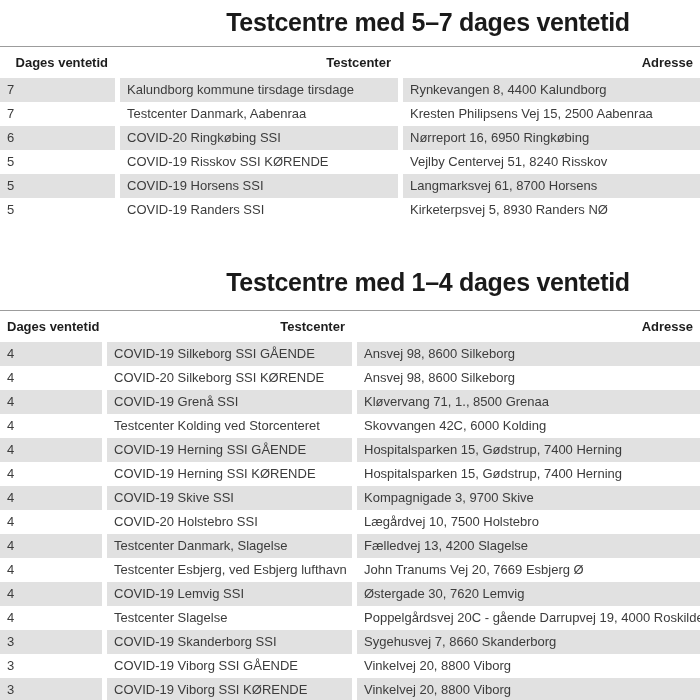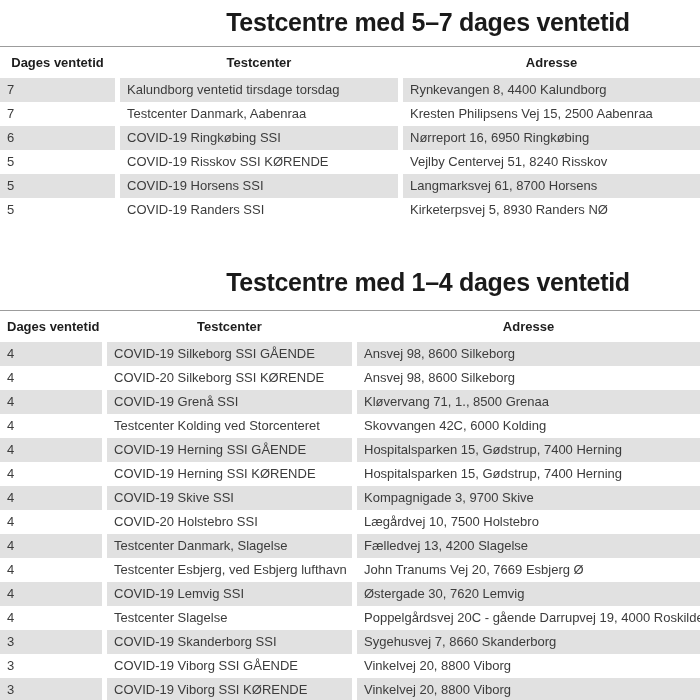--- a/index.html
+++ b/index.html
@@ -33,21 +33,21 @@
 
   table.wait-table {
     border-collapse: separate;
     border-spacing: 0;
     table-layout: fixed;
     width: 700px;
     border-top: 1px solid #9c9c9c;
   }
   table.wait-table * { box-sizing: border-box; }
   table.wait-table th {
-    text-align: center;
+    text-align: right;
     font-size: 13px;
     line-height: 16px;
     font-weight: bold;
     color: #1d1d1d;
     padding: 8px 7px 7px 7px;
     white-space: nowrap;
   }
   table.wait-table td {
     font-size: 13px;
     line-height: 16px;
@@ -83,31 +83,31 @@
       <thead>
         <tr>
           <th>Dages ventetid</th>
           <th>Testcenter</th>
           <th>Adresse</th>
         </tr>
       </thead>
       <tbody>
           <tr class="striped">
             <td>7</td>
-            <td>Kalundborg ventetid tirsdage torsdag</td>
+            <td>Kalundborg kommune tirsdage tirsdage</td>
             <td>Rynkevangen 8, 4400 Kalundborg</td>
           </tr>
           <tr>
             <td>7</td>
             <td>Testcenter Danmark, Aabenraa</td>
             <td>Kresten Philipsens Vej 15, 2500 Aabenraa</td>
           </tr>
           <tr class="striped">
             <td>6</td>
-            <td>COVID-19 Ringkøbing SSI</td>
+            <td>COVID-20 Ringkøbing SSI</td>
             <td>Nørreport 16, 6950 Ringkøbing</td>
           </tr>
           <tr>
             <td>5</td>
             <td>COVID-19 Risskov SSI KØRENDE</td>
             <td>Vejlby Centervej 51, 8240 Risskov</td>
           </tr>
           <tr class="striped">
             <td>5</td>
             <td>COVID-19 Horsens SSI</td>

